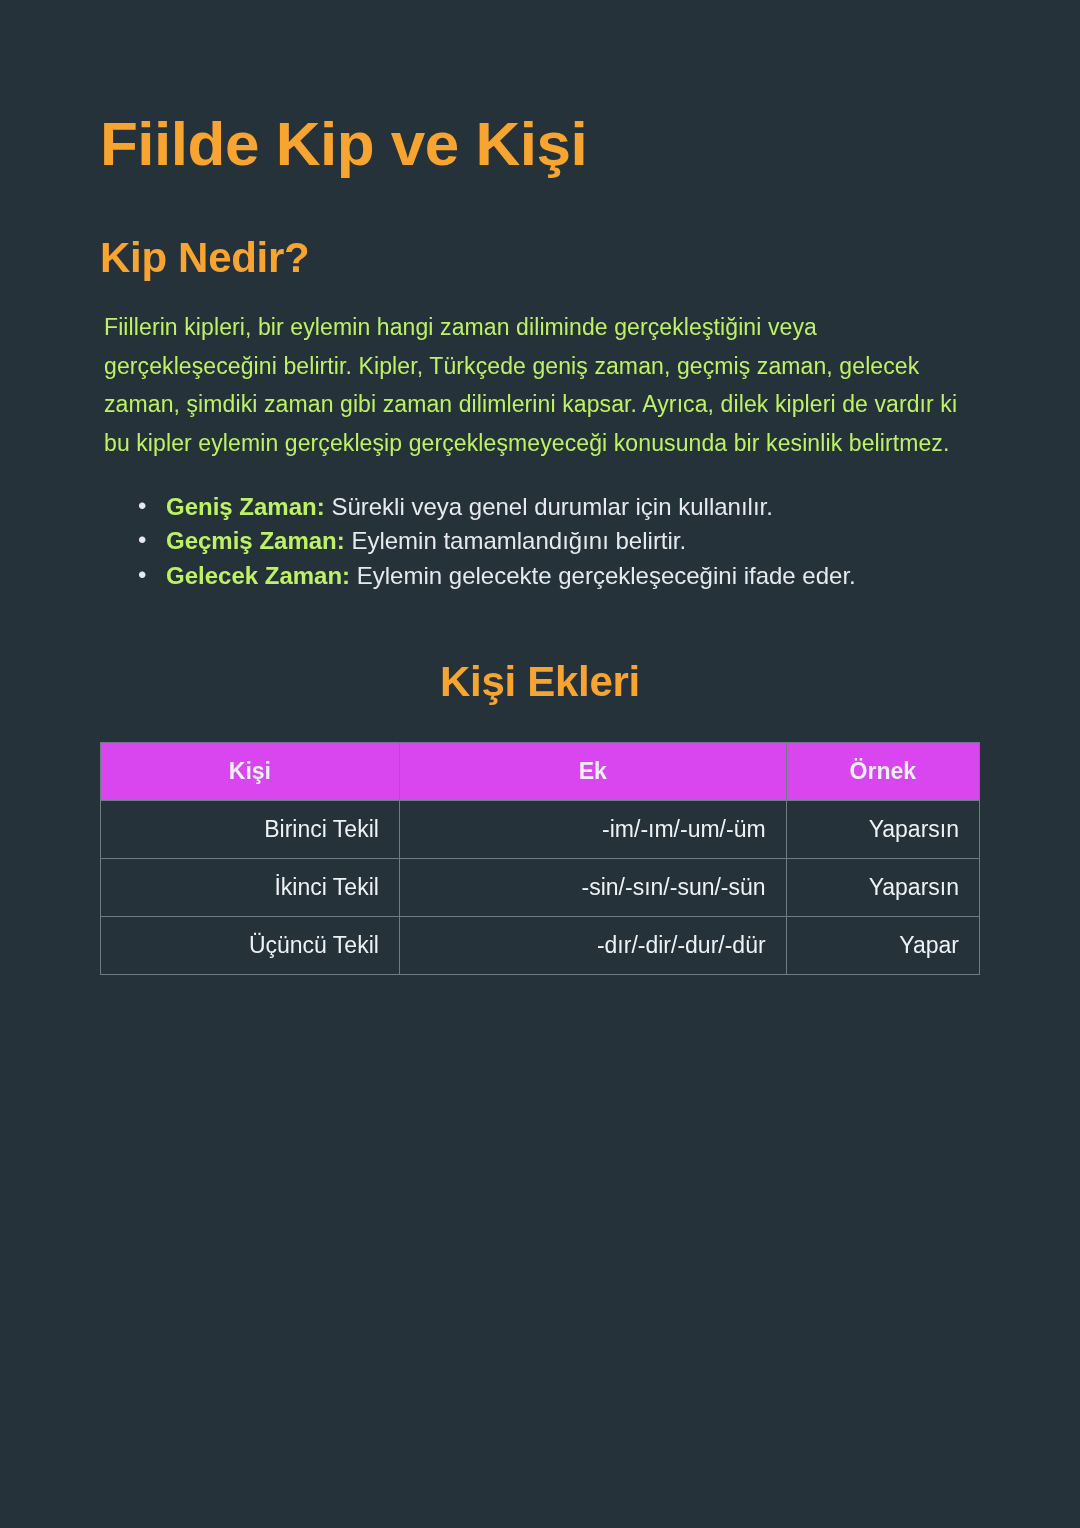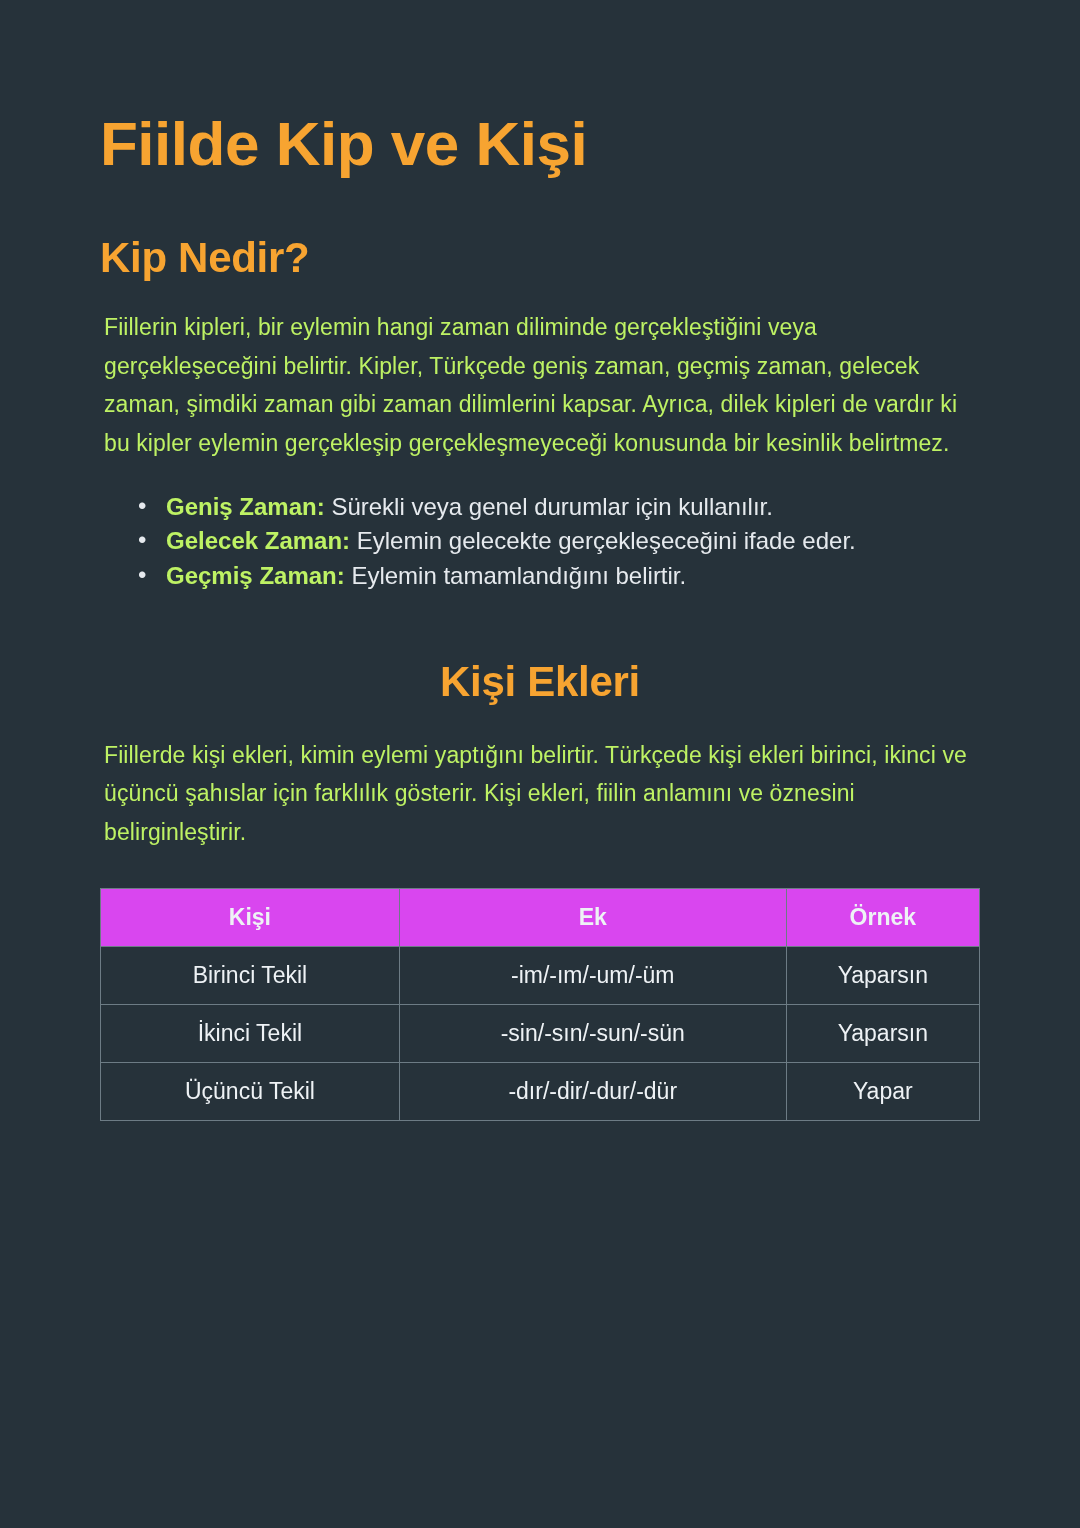--- a/index.html
+++ b/index.html
@@ -77,21 +77,21 @@
   table.person-table {
     width: 100%;
     border-collapse: collapse;
     margin-top: 36px;
     font-size: 23px;
   }
   table.person-table th,
   table.person-table td {
     border: 1px solid #6d7c85;
     padding: 15px 20px;
-    text-align: center;
+    text-align: right;
     color: #eef2f5;
   }
   table.person-table thead th {
     background: #d946ef;
     font-weight: bold;
     text-align: center;
   }
   table.person-table thead th.col-first {
     text-align: center;
   }
@@ -111,30 +111,29 @@
 
   <h2 class="section-heading">Kip Nedir?</h2>
 
   <p class="body-text">Fiillerin kipleri, bir eylemin hangi zaman diliminde gerçekleştiğini veya gerçekleşeceğini belirtir. Kipler, Türkçede geniş zaman, geçmiş zaman, gelecek zaman, şimdiki zaman gibi zaman dilimlerini kapsar. Ayrıca, dilek kipleri de vardır ki bu kipler eylemin gerçekleşip gerçekleşmeyeceği konusunda bir kesinlik belirtmez.</p>
 
   <ul class="bullets">
     <li>
       <span class="term">Geniş Zaman:</span><span> Sürekli veya genel durumlar için kullanılır.</span>
     </li>
     <li>
-      <span class="term">Gelecek Zaman:</span><span> Eylemin gelecekte gerçekleşeceğini ifade eder.</span>
+      <span class="term">Geçmiş Zaman:</span><span> Eylemin tamamlandığını belirtir.</span>
     </li>
     <li>
-      <span class="term">Geçmiş Zaman:</span><span> Eylemin tamamlandığını belirtir.</span>
+      <span class="term">Gelecek Zaman:</span><span> Eylemin gelecekte gerçekleşeceğini ifade eder.</span>
     </li>
   </ul>
 
   <h2 class="section-heading second">Kişi Ekleri</h2>
 
-  <p class="body-text">Fiillerde kişi ekleri, kimin eylemi yaptığını belirtir. Türkçede kişi ekleri birinci, ikinci ve üçüncü şahıslar için farklılık gösterir. Kişi ekleri, fiilin anlamını ve öznesini belirginleştirir.</p>
 
   <table class="person-table">
     <colgroup>
       <col class="c1">
         <col class="c2">
         <col class="c3">
     </colgroup>
     <thead>
       <tr>
         <th class="col-first">Kişi</th>

